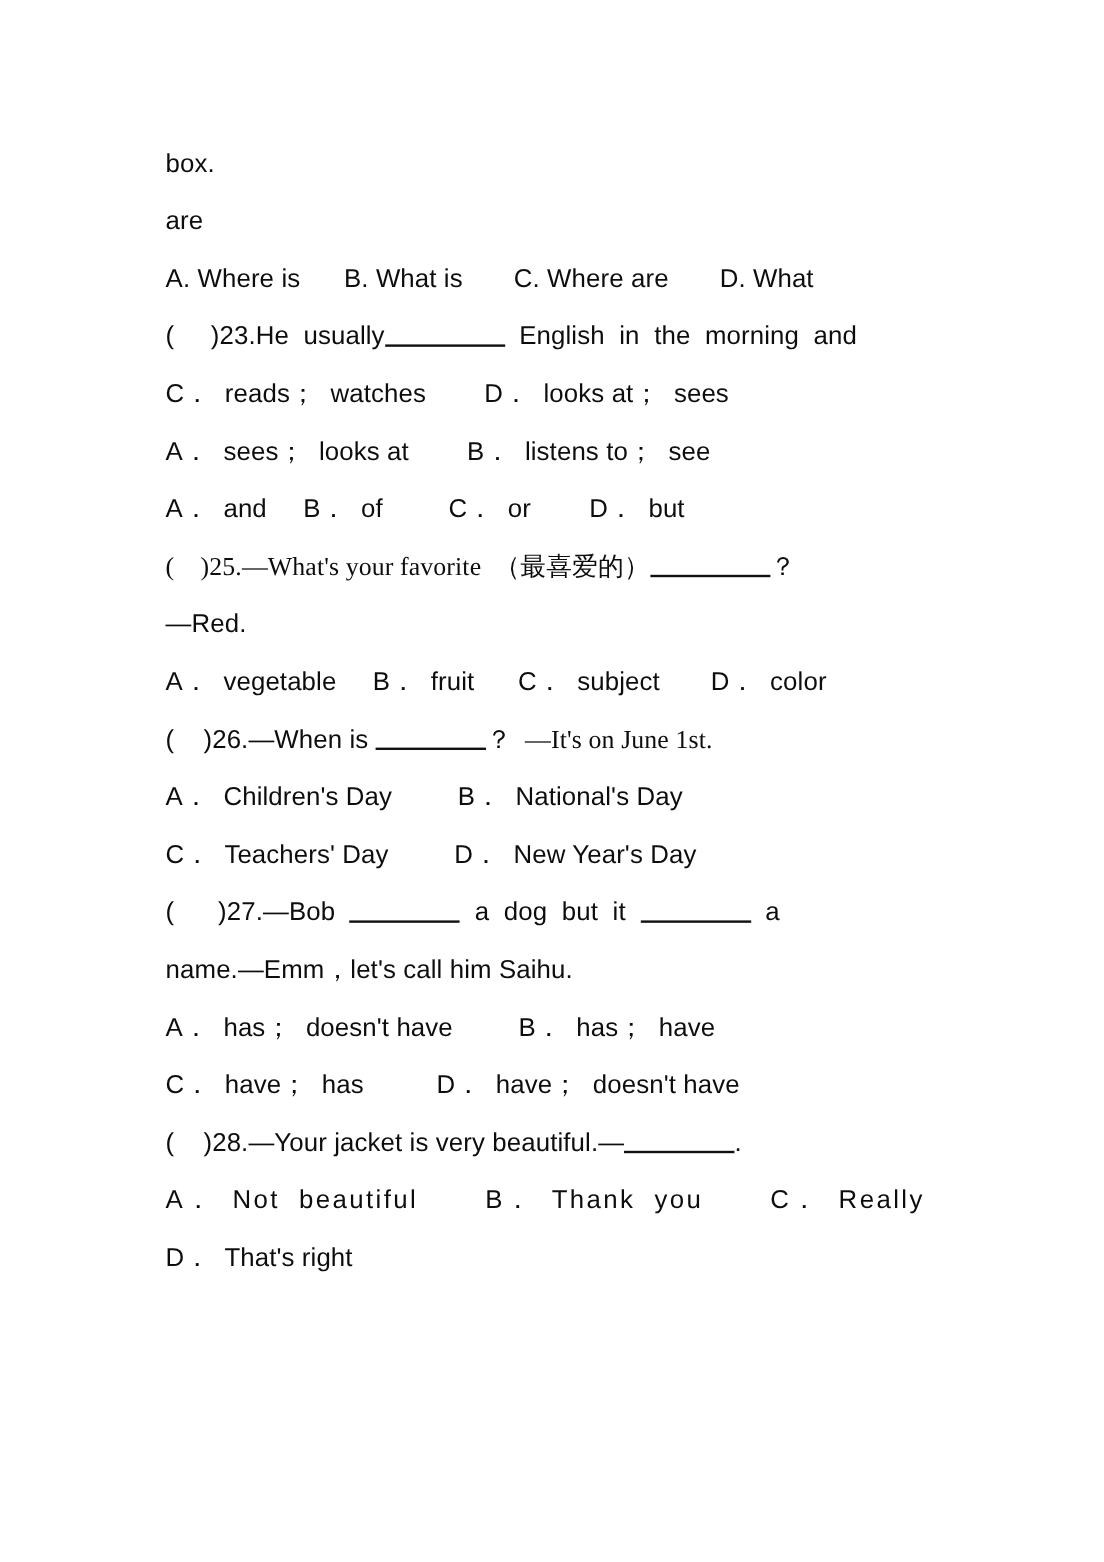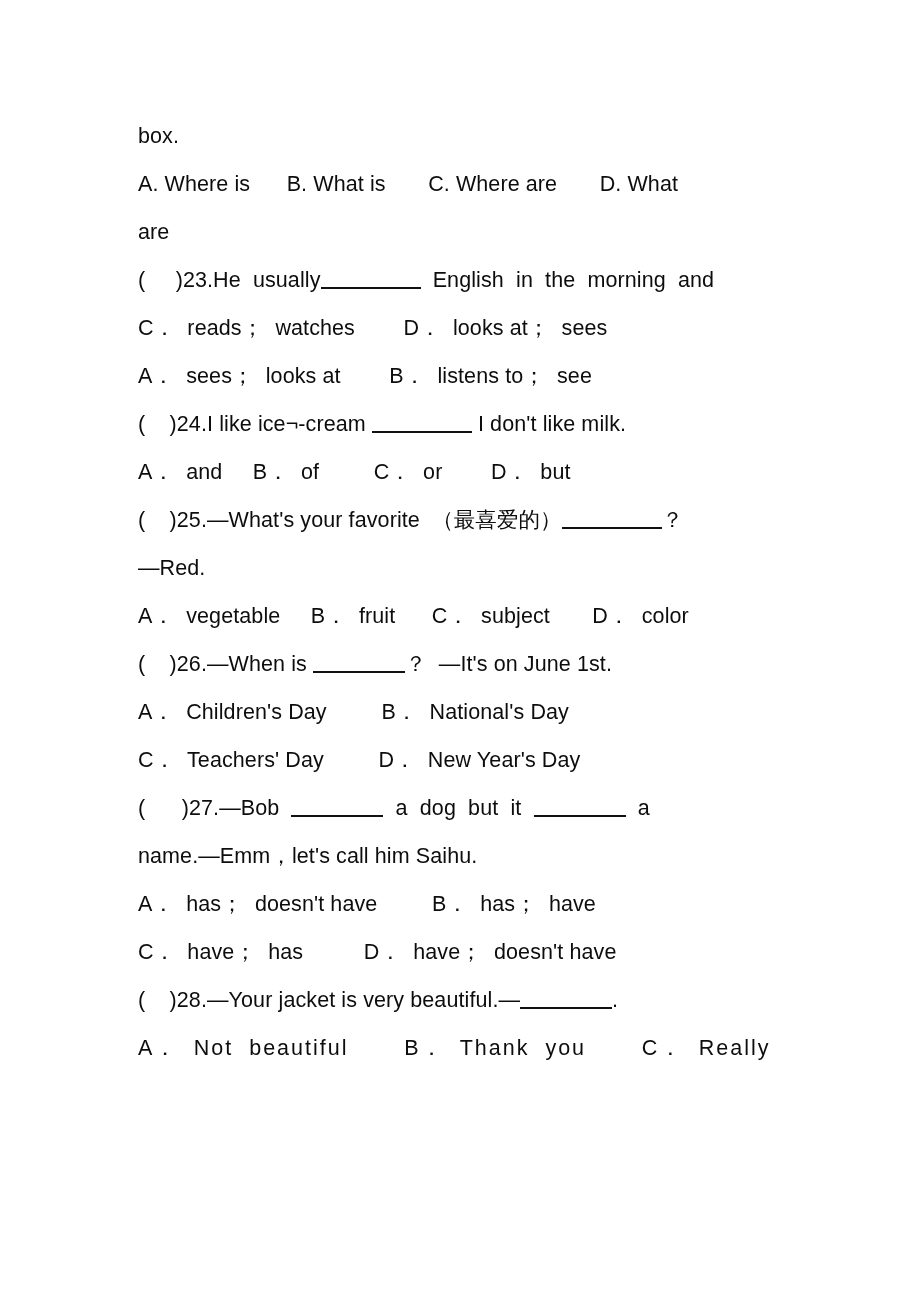--- a/index.html
+++ b/index.html
@@ -47,43 +47,42 @@
     display: inline-block;
     border-bottom: 2px solid #111;
     vertical-align: baseline;
     height: 1.02em;
     margin-bottom: -2px;
   }
   .blank.w-sm { width: 92px; }
   .blank.w-md { width: 100px; }
   .blank.w-lg { width: 108px; }
 
-  .cjk { font-family: Liberation Sans, sans-serif; }
+  .cjk { font-family: Liberation Serif, serif; }
 
   .sp-a { letter-spacing: 2px; }
 </style>
 </head>
 <body>
 
 <div class="page">
   <div class="doc-body">
 
     <div class="line">box.</div>
 
+    <div class="line">are</div>
+
     <div class="line">A. Where is      B. What is       C. Where are       D. What</div>
-
-    <div class="line">are</div>
 
     <div class="line"><span>(     )23.He  usually</span><span class="blank w-md"></span><span>  English  in  the  morning  and</span></div>
 
 
     <div class="line">C．  reads；  watches        D．  looks at；  sees</div>
     <div class="line">A．  sees；  looks at        B．  listens to；  see</div>
 
-    <div class="line"><span>(    )24.I like ice¬-cream </span><span class="blank w-md"></span><span> I don't like milk.</span></div>
 
     <div class="line">A．  and     B．  of         C．  or        D．  but</div>
 
     <div class="line"><span class="cjk">(    )25.—What's your favorite  （最喜爱的）</span><span class="blank w-md"></span><span class="cjk">？</span></div>
 
     <div class="line">—Red.</div>
 
     <div class="line">A．  vegetable     B．  fruit      C．  subject       D．  color</div>
 
     <div class="line"><span>(    )26.—When is </span><span class="blank w-sm"></span><span class="cjk">？  —It's on June 1st.</span></div>
@@ -94,15 +93,16 @@
     <div class="line"><span>(      )27.—Bob  </span><span class="blank w-sm"></span><span>  a  dog  but  it  </span><span class="blank w-sm"></span><span>  a</span></div>
 
     <div class="line">name.—Emm，let's call him Saihu.</div>
 
     <div class="line">A．  has；  doesn't have         B．  has；  have</div>
     <div class="line">C．  have；  has          D．  have；  doesn't have</div>
 
     <div class="line"><span>(    )28.—Your jacket is very beautiful.—</span><span class="blank w-sm"></span><span>.</span></div>
 
     <div class="line sp-a">A．  Not  beautiful       B．  Thank  you       C．  Really</div>
+    <div class="line">D．  That's right</div>
 
   </div>
 </div>
 
 </body></html>

